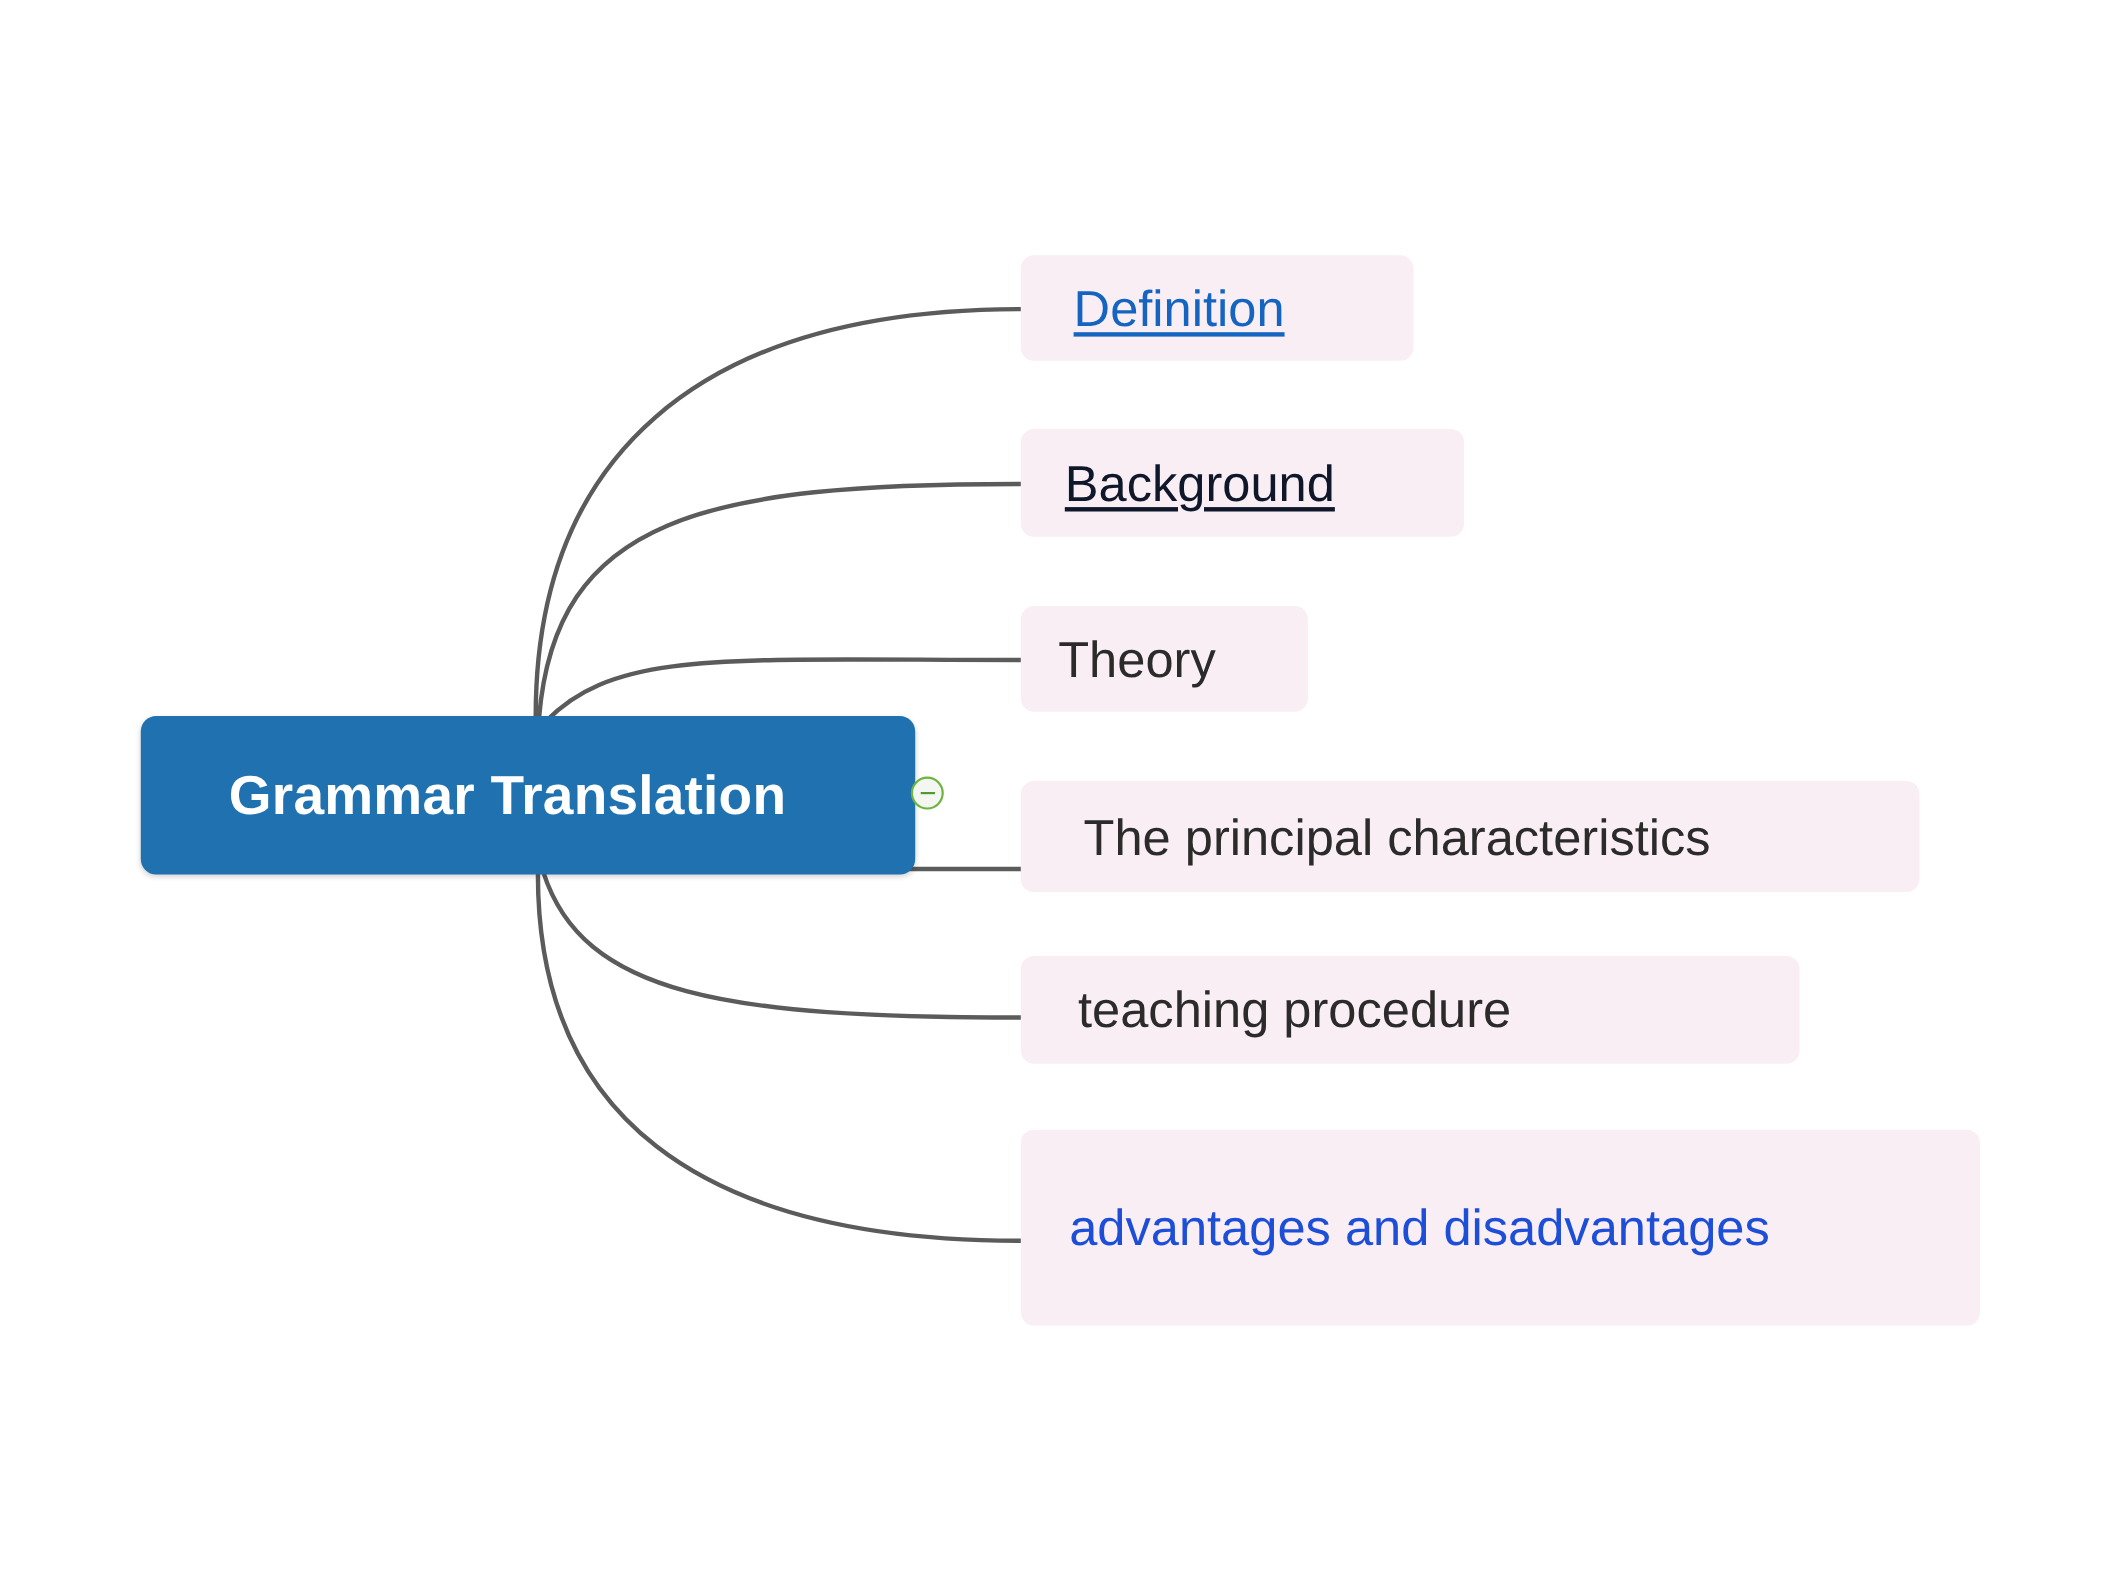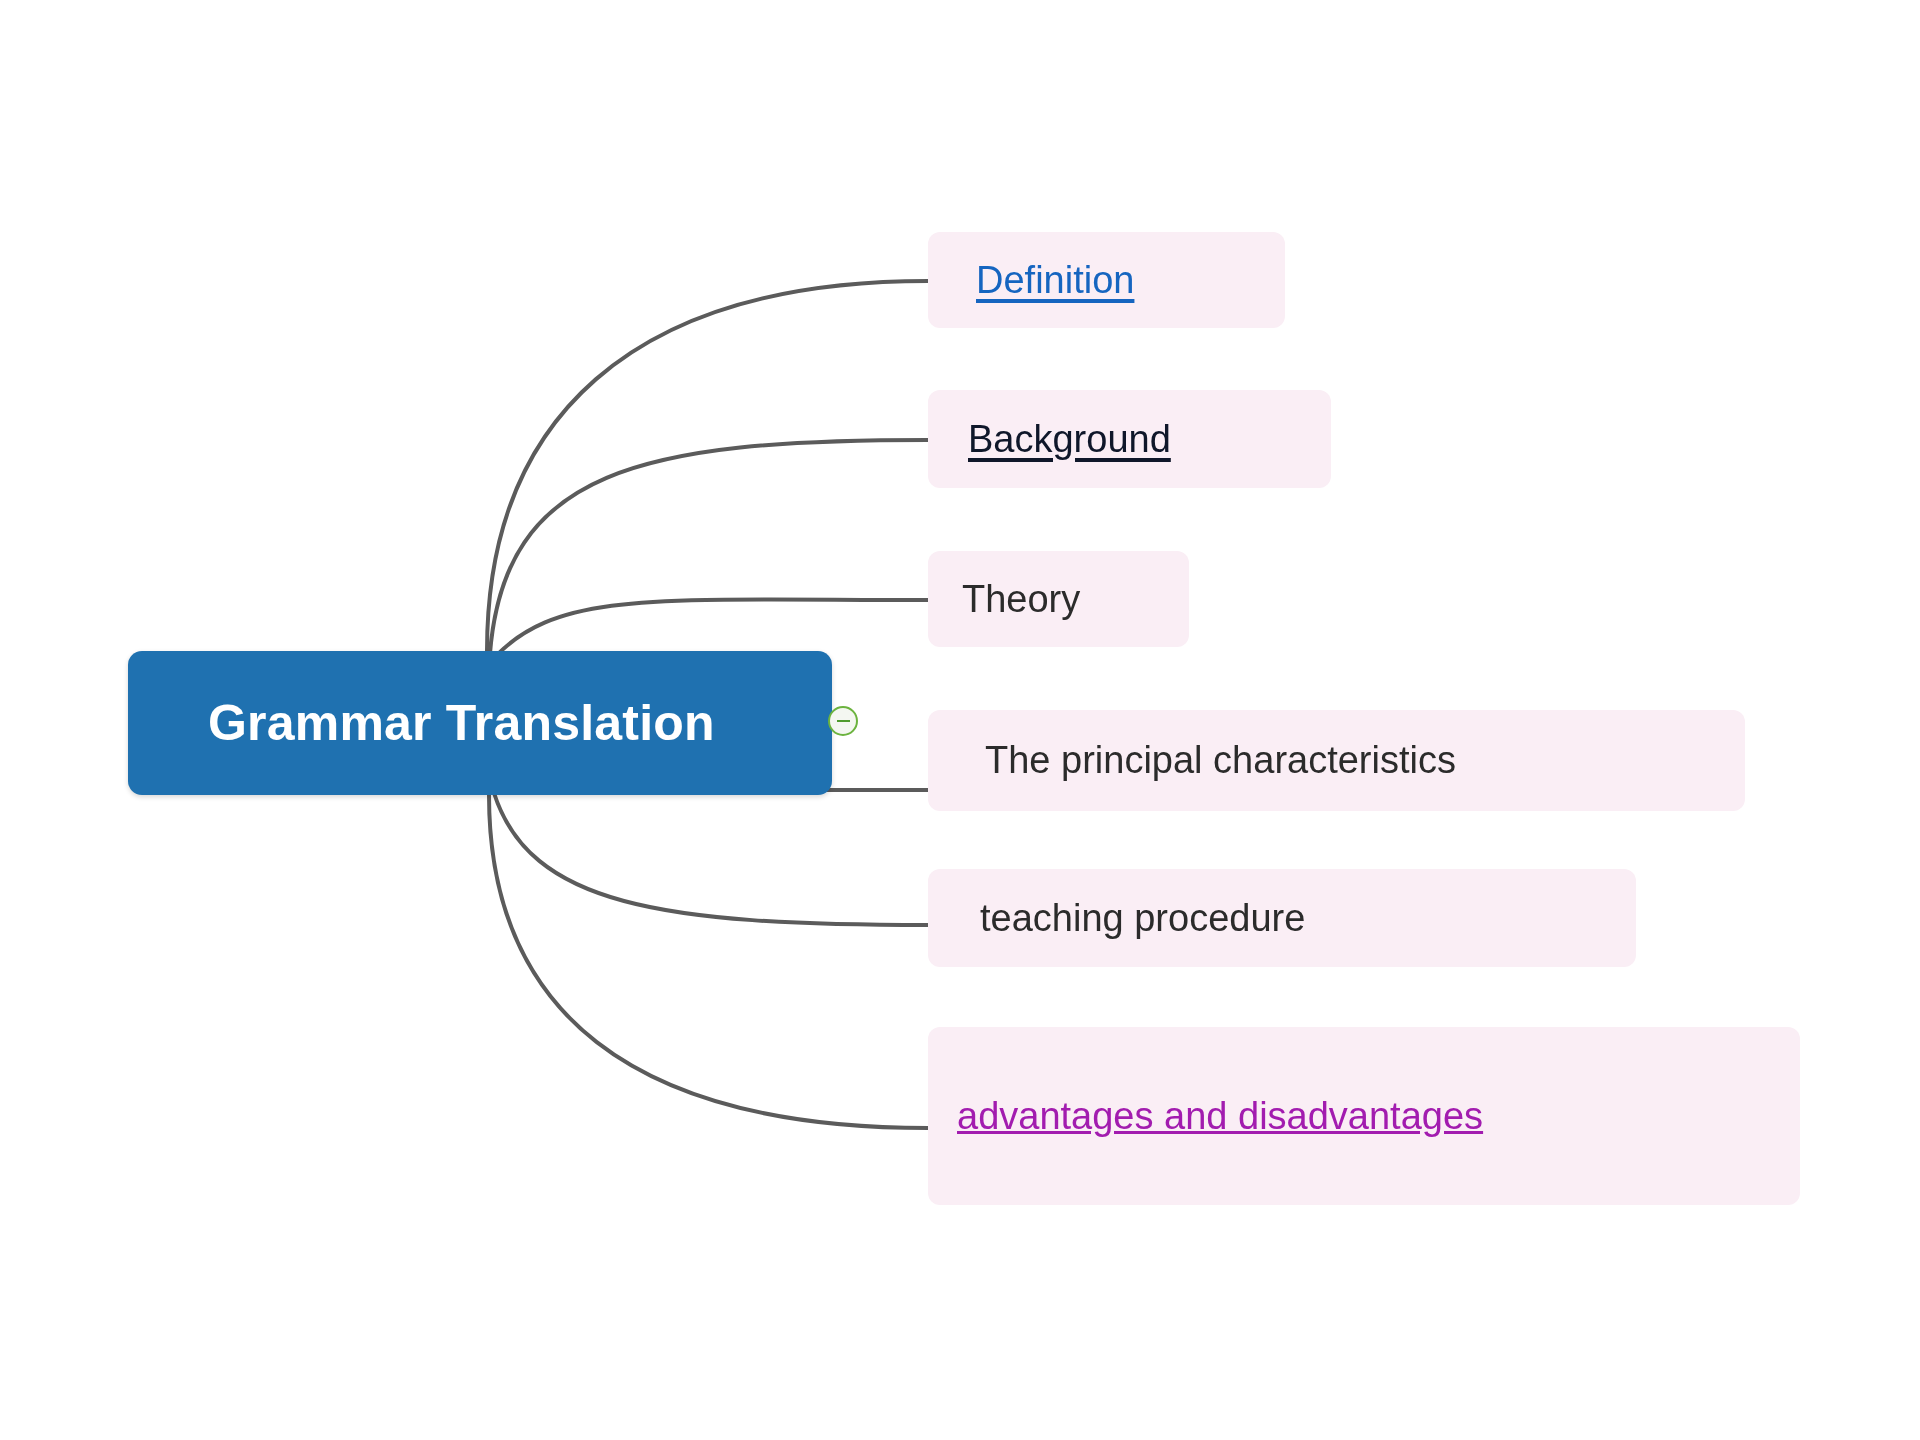--- a/index.html
+++ b/index.html
@@ -45,21 +45,21 @@
     font-size: 50px;
     font-weight: bold;
     letter-spacing: 0.2px;
     white-space: nowrap;
   }
   .topic-node {
     background: #faeef5;
   }
   .topic-label {
     color: #2b2b2b;
-    font-size: 38px;
+    font-size: 46px;
     white-space: nowrap;
     font-weight: normal;
   }
   .topic-label.link {
     color: #1565c0;
     text-decoration: underline;
     text-underline-offset: 6px;
     text-decoration-thickness: 4px;
   }
   .collapse-toggle {
@@ -111,17 +111,17 @@
       <div class="node topic-node" style="left: 928px; top: 551px; width: 261px; height: 96px; background: rgb(250, 238, 245);">
         <span class="topic-label" style="color: rgb(43, 43, 43); margin-left: 34px;">Theory</span>
       </div>
       <div class="node topic-node" style="left: 928px; top: 710px; width: 817px; height: 101px; background: rgb(250, 238, 245);">
         <span class="topic-label" style="color: rgb(43, 43, 43); margin-left: 57px; text-align: center;">The principal characteristics</span>
       </div>
       <div class="node topic-node" style="left: 928px; top: 869px; width: 708px; height: 98px; background: rgb(250, 238, 245);">
         <span class="topic-label" style="color: rgb(43, 43, 43); margin-left: 52px;">teaching procedure</span>
       </div>
       <div class="node topic-node" style="left: 928px; top: 1027px; width: 872px; height: 178px; background: rgb(250, 238, 245);">
-        <span class="topic-label" style="color: #a21caf; margin-left: 29px; text-decoration: underline;">advantages and disadvantages</span>
+        <span class="topic-label" style="color: #1d4ed8; margin-left: 44px;">advantages and disadvantages</span>
       </div>
     </div>
 
 </div>
 
 </body></html>

